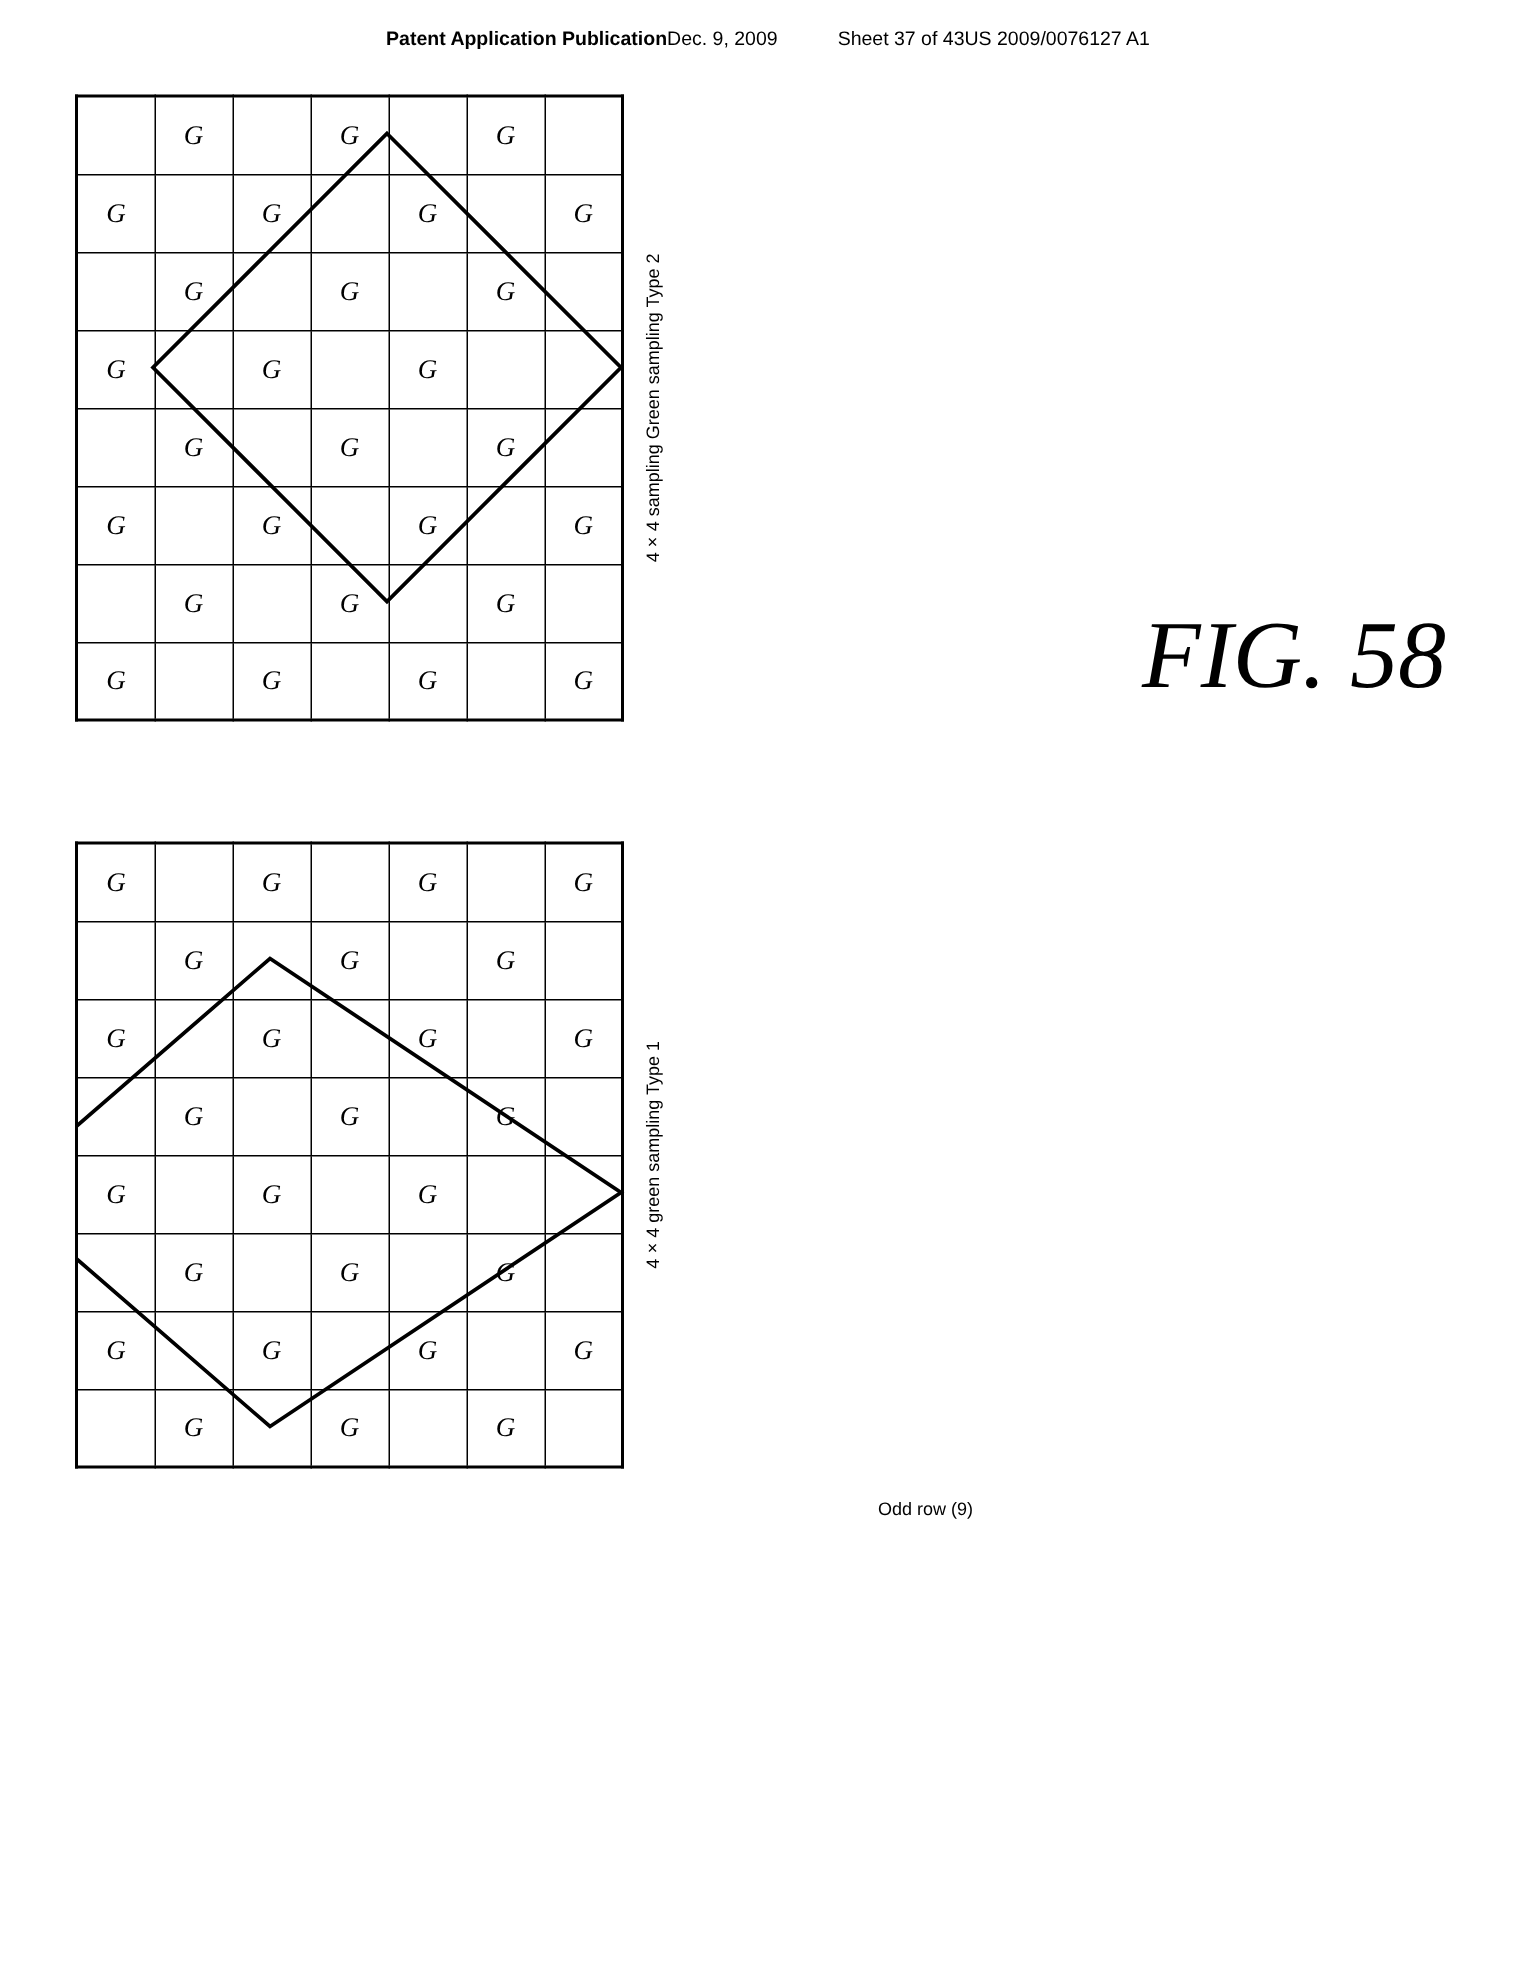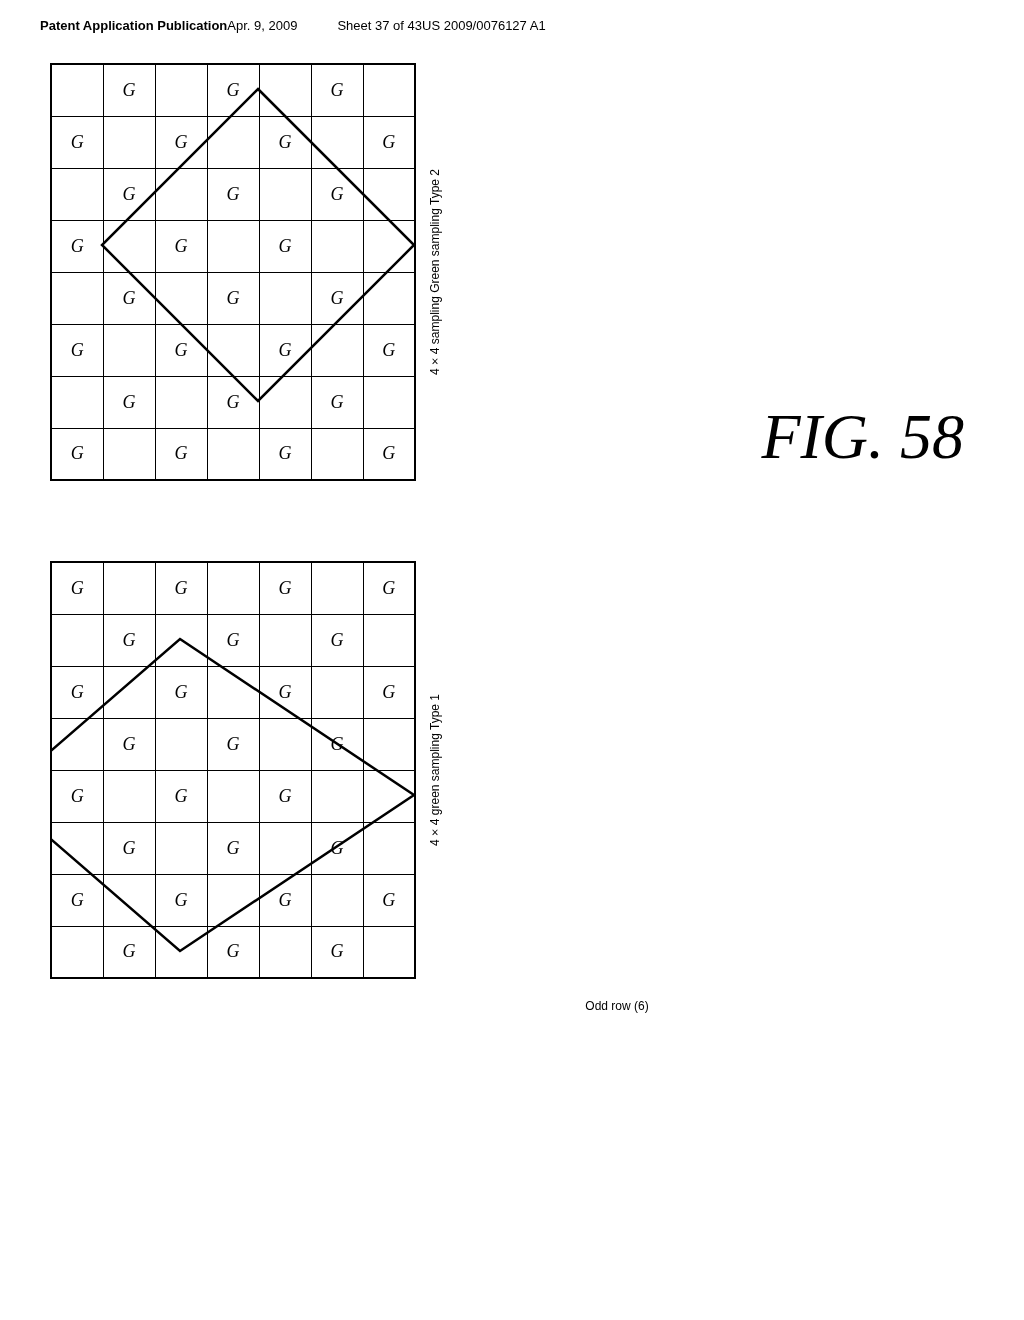--- a/index.html
+++ b/index.html
@@ -7,21 +7,21 @@
       width: 1024px;
       height: 1320px;
       background: #fff;
       font-family: Arial, sans-serif;
       overflow: hidden;
       position: relative;
     }
 
     .header {
       display: flex;
-      justify-content: flex-start;
+      justify-content: center;
       align-items: center;
       padding: 18px 40px 10px 40px;
       font-size: 13px;
     }
 
     .header-left {
       font-weight: bold;
     }
 
     .header-center {
@@ -101,21 +101,21 @@
     .all-diagrams {
       display: flex;
       flex-direction: column;
     }
   </style>
 </head>
 <body>
 
 <div class="header">
   <div class="header-left">Patent Application Publication</div>
-  <div class="header-center">Apr. 9, 2009</div>
+  <div class="header-center">Dec. 9, 2009</div>
   <div class="header-sheet" style="font-size:13px;margin-left:40px;">Sheet 37 of 43</div>
   <div class="header-right">US 2009/0076127 A1</div>
 </div>
 
 <div class="all-diagrams">
 
   <div class="top-diagram">
     <div class="diagram-wrapper">
       <div class="grid-container">
         <svg width="372" height="372" style="position:absolute;top:0;left:0;pointer-events:none;z-index:10;">
@@ -282,20 +282,20 @@
             <td><i>G</i></td>
             <td></td>
             <td><i>G</i></td>
             <td></td>
           </tr>
         </tbody>
           </table>
       </div>
       <div class="rotated-label">4×4 green sampling Type 1</div>
     </div>
-    <div class="bottom-label" style="margin-left: 160px;">Odd row (6)</div>
+    <div class="bottom-label" style="margin-left: 160px;">Odd row (9)</div>
   </div>
 
 </div>
 
 <div class="fig-label">
   <span>FIG. 58</span>
 </div>
 
 </body></html>

